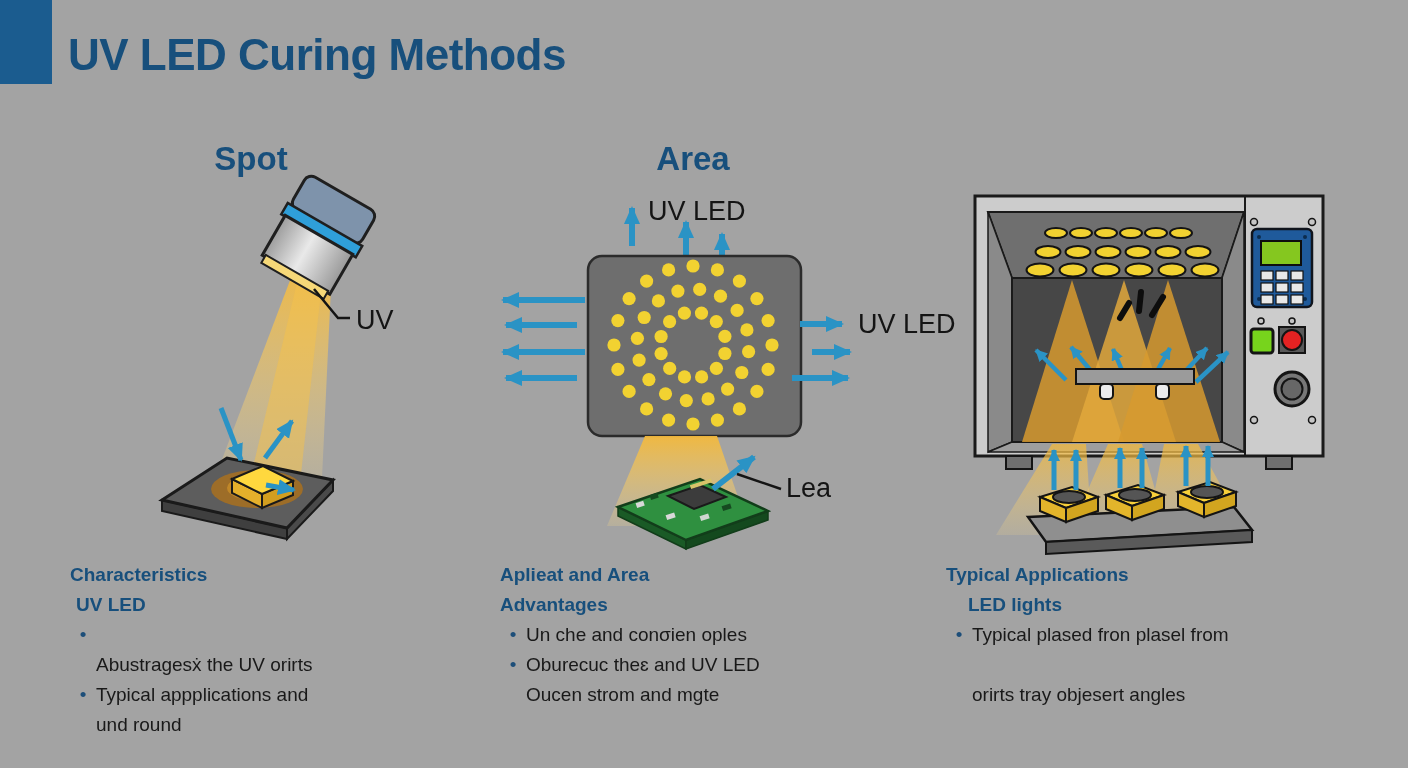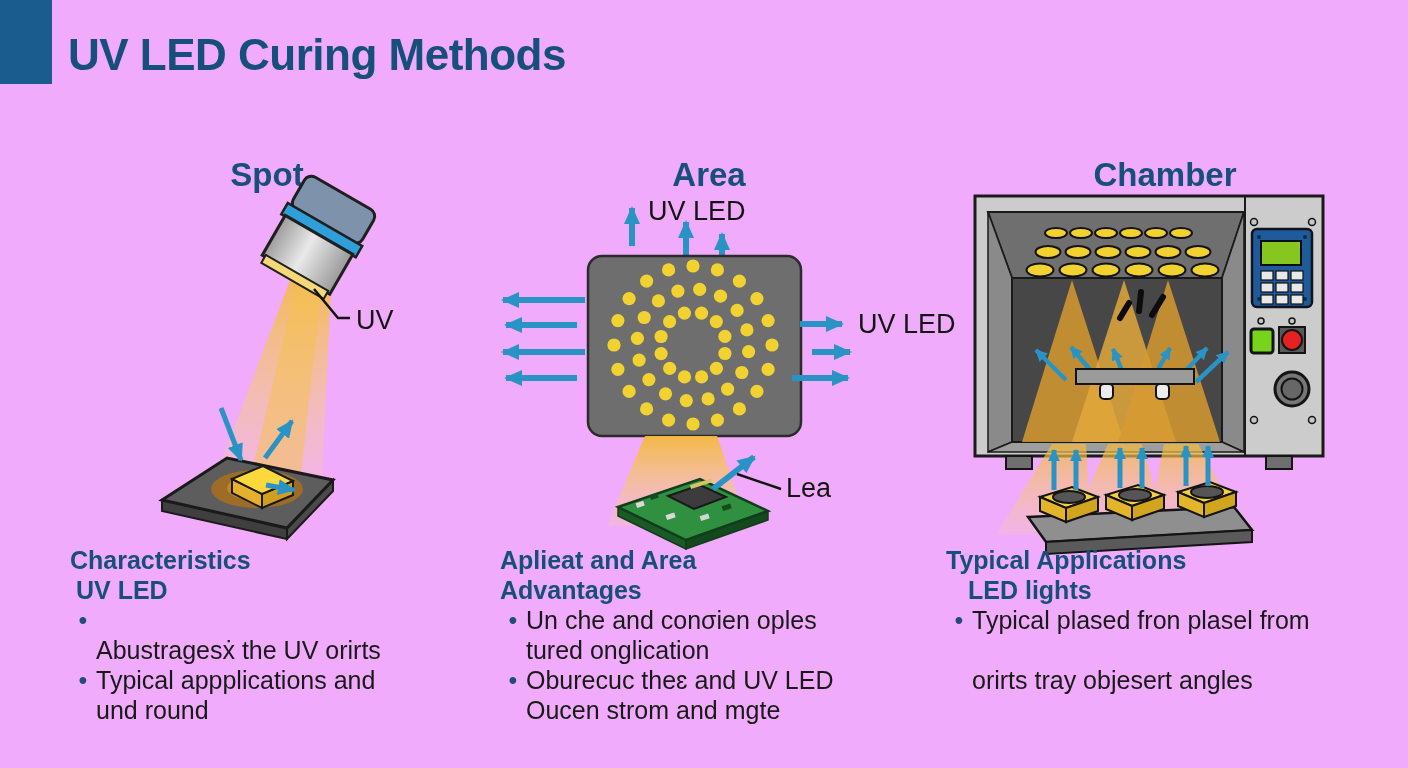--- a/index.html
+++ b/index.html
@@ -1,45 +1,44 @@
 <!DOCTYPE html>
 <html><head>
 <meta charset="utf-8">
 <style>
   html,body{margin:0;padding:0;background:#ffffff;}
-  .canvas{position:relative;width:1408px;height:768px;overflow:hidden;background:#f0abfc;
+  .canvas{position:relative;width:1408px;height:768px;overflow:hidden;background:#a3a3a3;
           font-family:"Liberation Sans","DejaVu Sans",sans-serif;}
   .accent-bar{position:absolute;left:0;top:0;width:52px;height:84px;background:#1b5c8f;}
   .page-title{position:absolute;left:68px;top:30px;margin:0;font-size:44px;font-weight:bold;
               color:#174f7c;letter-spacing:-0.5px;}
-  .col-head{position:absolute;top:140px;margin:16px;width:220px;text-align:center;
+  .col-head{position:absolute;top:140px;margin:0;width:220px;text-align:center;
             font-size:33px;font-weight:bold;color:#174f7c;}
   .col-head.spot{left:141px;}
   .col-head.area{left:583px;}
   .col-head.chamber{left:1039px;}
   .art{position:absolute;left:0;top:0;}
-  .tb{position:absolute;top:545px;font-size:25px;line-height:30px;color:#191919;}
+  .tb{position:absolute;top:560px;font-size:19px;line-height:30px;color:#191919;}
   .tb .sub{font-weight:bold;color:#174f7c;}
   .tb .sub.ind6{padding-left:6px;}
   .tb .sub.ind22{padding-left:22px;}
   .bullet{display:flex;align-items:flex-start;}
   .bullet .dot{width:26px;flex:0 0 26px;text-align:center;color:#1d4e79;}
   .bullet .btext{flex:1;}
 </style>
 </head>
 <body>
 
 <div class="canvas">
 
   <div class="accent-bar"></div>
   <h1 class="page-title">UV LED Curing Methods</h1>
 
   <h2 class="col-head spot">Spot</h2>
   <h2 class="col-head area">Area</h2>
-  <h2 class="col-head chamber">Chamber</h2>
 
   <svg class="art" width="1408" height="768" viewBox="0 0 1408 768">
     <defs>
       <linearGradient id="beamGrad" x1="0" y1="0" x2="0" y2="1">
         <stop offset="0" stop-color="#f3b93c" stop-opacity="0.95"></stop>
         <stop offset="1" stop-color="#f8d98a" stop-opacity="0.22"></stop>
       </linearGradient>
       <linearGradient id="silverGrad" x1="0" y1="0" x2="1" y2="0">
         <stop offset="0" stop-color="#9d9d9d"></stop>
         <stop offset="0.45" stop-color="#e9e9e9"></stop>
@@ -313,21 +312,21 @@
       <span>und round</span></span>
     </div>
   </div>
 
   <div class="tb" style="left:500px;width:420px;">
     <div class="sub">Aplieat and Area</div>
     <div class="sub">Advantages</div>
     <div class="bullet">
       <span class="dot">•</span>
       <span class="btext"><span>Un che and conσien oples</span><br>
-      <span>tured onglication</span></span>
+      </span>
     </div>
     <div class="bullet">
       <span class="dot">•</span>
       <span class="btext"><span>Oburecuc theɛ and UV LED</span><br>
       <span>Oucen strom and mgte</span></span>
     </div>
   </div>
 
   <div class="tb" style="left:946px;width:440px;">
     <div class="sub">Typical Applications</div>

